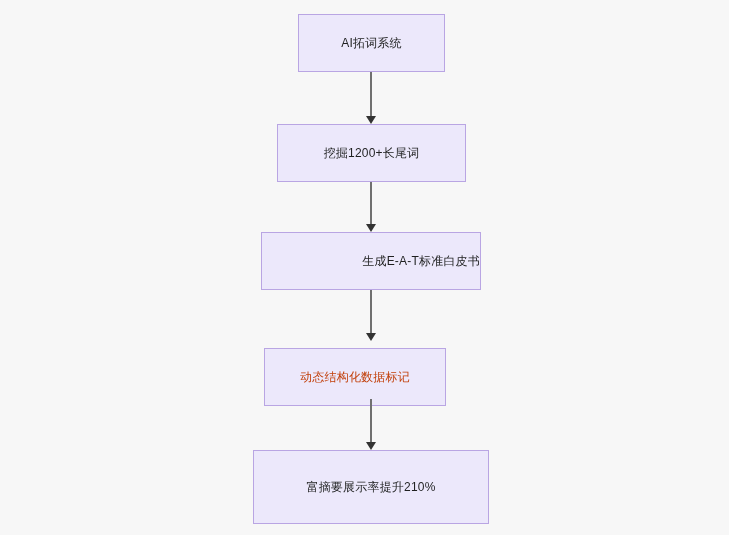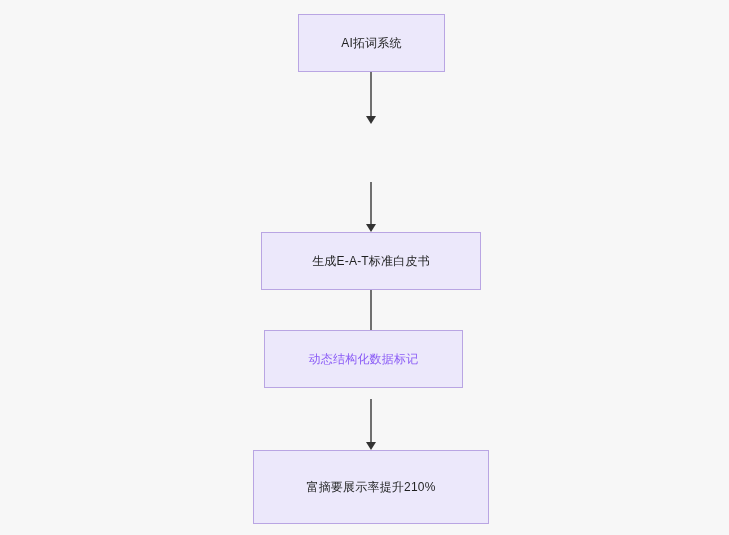--- a/index.html
+++ b/index.html
@@ -64,36 +64,39 @@
 
   <div class="node" style="left: 298px; top: 14px; width: 147px; height: 58px; background: rgb(236, 232, 251); border-color: rgb(185, 165, 227); color: rgb(31, 32, 32);">
     <span>AI拓词系统</span>
   </div>
 
   <div class="edge" style="left: 365px; top: 72px; width: 12px; height: 52px;">
     <div class="edge-line" style="height: 45px; background: rgb(112, 112, 112);"></div>
     <div class="edge-head" style="border-top-color: rgb(51, 51, 51);"></div>
   </div>
 
+  <div class="node" style="left: 277px; top: 124px; width: 189px; height: 58px; background: rgb(236, 232, 251); border-color: rgb(185, 165, 227); color: rgb(31, 32, 32);">
+    <span>挖掘1200+长尾词</span>
+  </div>
 
   <div class="edge" style="left: 365px; top: 182px; width: 12px; height: 50px;">
     <div class="edge-line" style="height: 43px; background: rgb(112, 112, 112);"></div>
     <div class="edge-head" style="border-top-color: rgb(51, 51, 51);"></div>
   </div>
 
-  <div class="node" style="left: 261px; top: 232px; width: 220px; height: 58px; background: rgb(236, 232, 251); border-color: rgb(185, 165, 227); color: rgb(31, 32, 32);">
+  <div class="node" style="left: 261px; top: 232px; width: 220px; height: 58px; background: rgb(236, 232, 251); border-color: rgb(185, 165, 227); color: rgb(31, 32, 32); justify-content: flex-end;">
     <span>生成E-A-T标准白皮书</span>
   </div>
 
   <div class="edge" style="left: 365px; top: 290px; width: 12px; height: 51px;">
     <div class="edge-line" style="height: 44px; background: rgb(112, 112, 112);"></div>
     <div class="edge-head" style="border-top-color: rgb(51, 51, 51);"></div>
   </div>
 
-  <div class="node" style="left: 264px; top: 330px; width: 199px; height: 58px; background: rgb(236, 232, 251); border-color: rgb(185, 165, 227); color: #8b5cf6;">
+  <div class="node" style="left: 264px; top: 348px; width: 182px; height: 58px; background: rgb(236, 232, 251); border-color: rgb(185, 165, 227); color: #c2410c;">
     <span>动态结构化数据标记</span>
   </div>
 
   <div class="edge" style="left: 365px; top: 399px; width: 12px; height: 51px;">
     <div class="edge-line" style="height: 44px; background: rgb(112, 112, 112);"></div>
     <div class="edge-head" style="border-top-color: rgb(51, 51, 51);"></div>
   </div>
 
   <div class="node" style="left: 253px; top: 450px; width: 236px; height: 74px; background: rgb(236, 232, 251); border-color: rgb(185, 165, 227); color: rgb(31, 32, 32);">
     <span>富摘要展示率提升210%</span>

